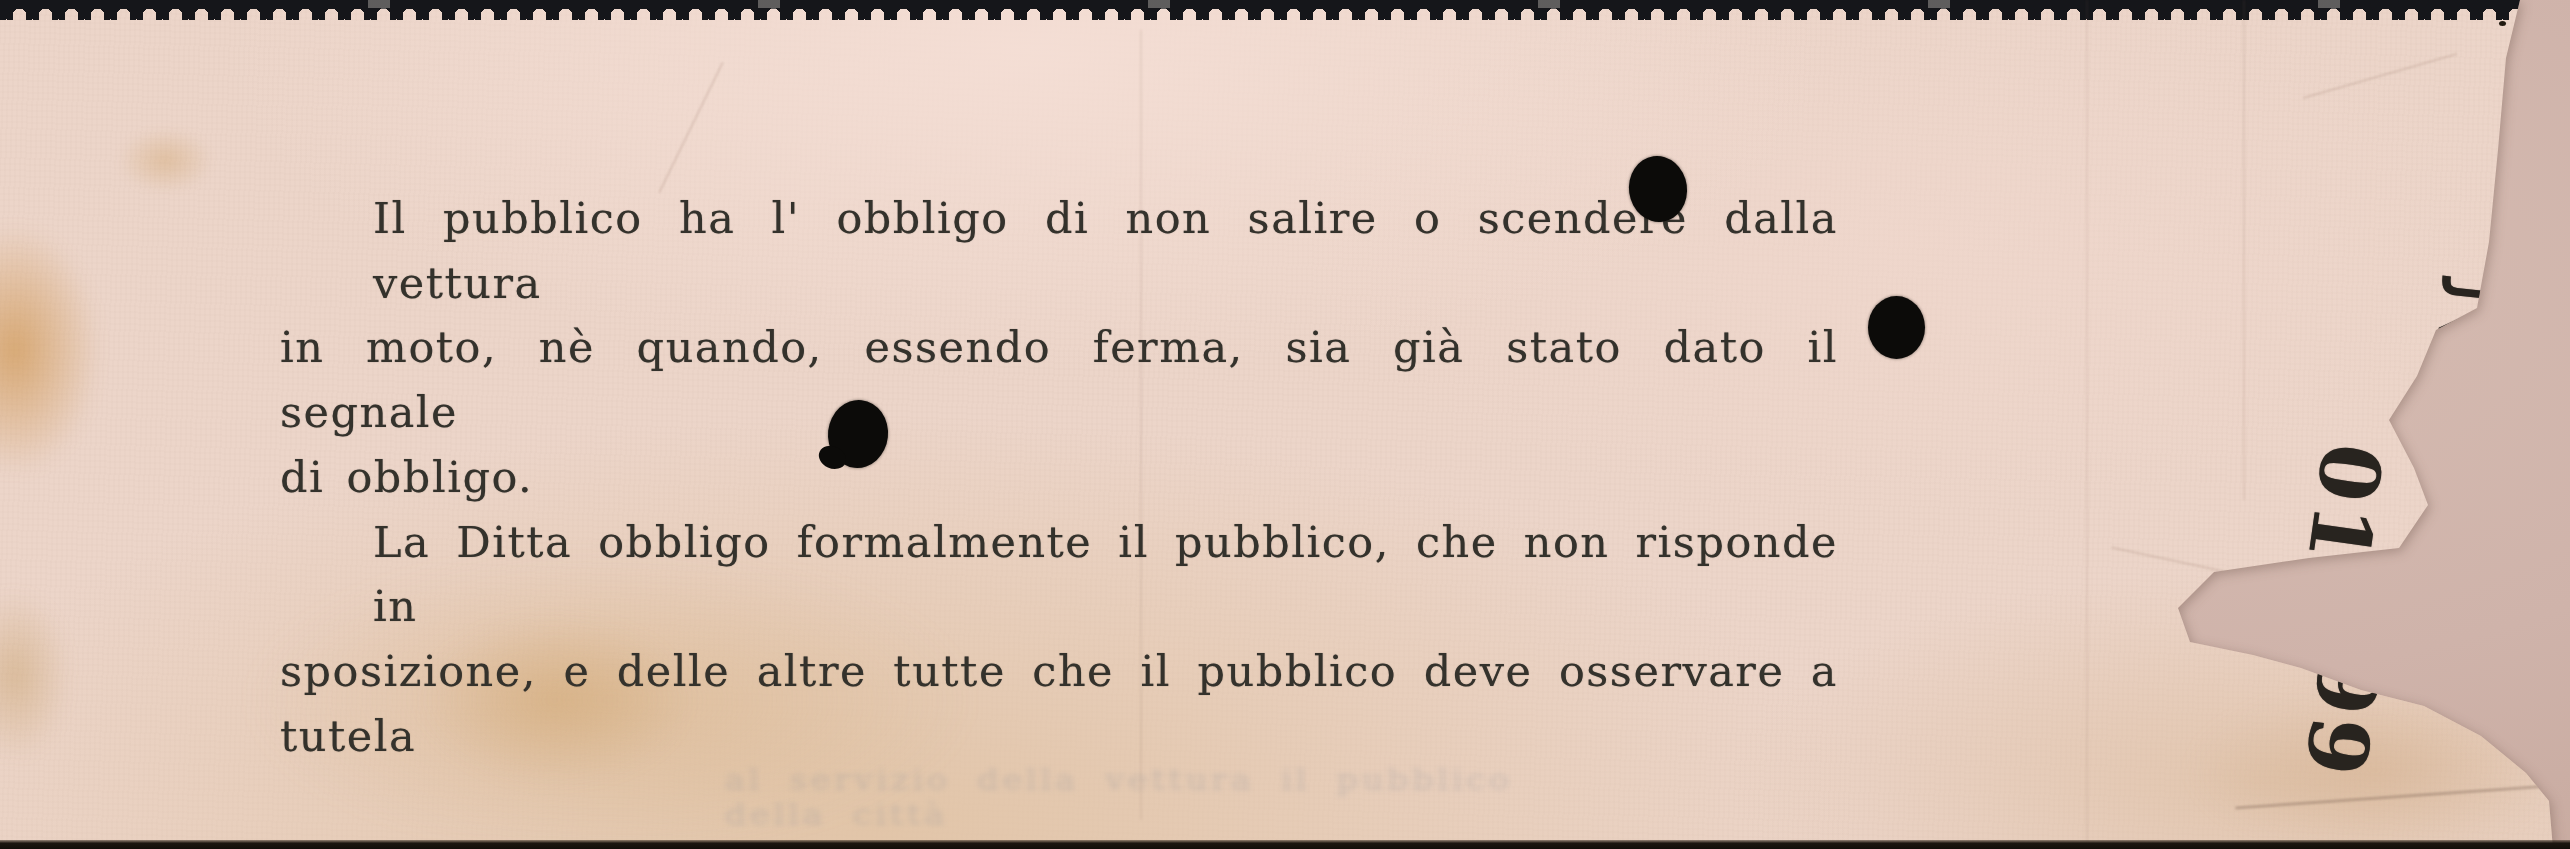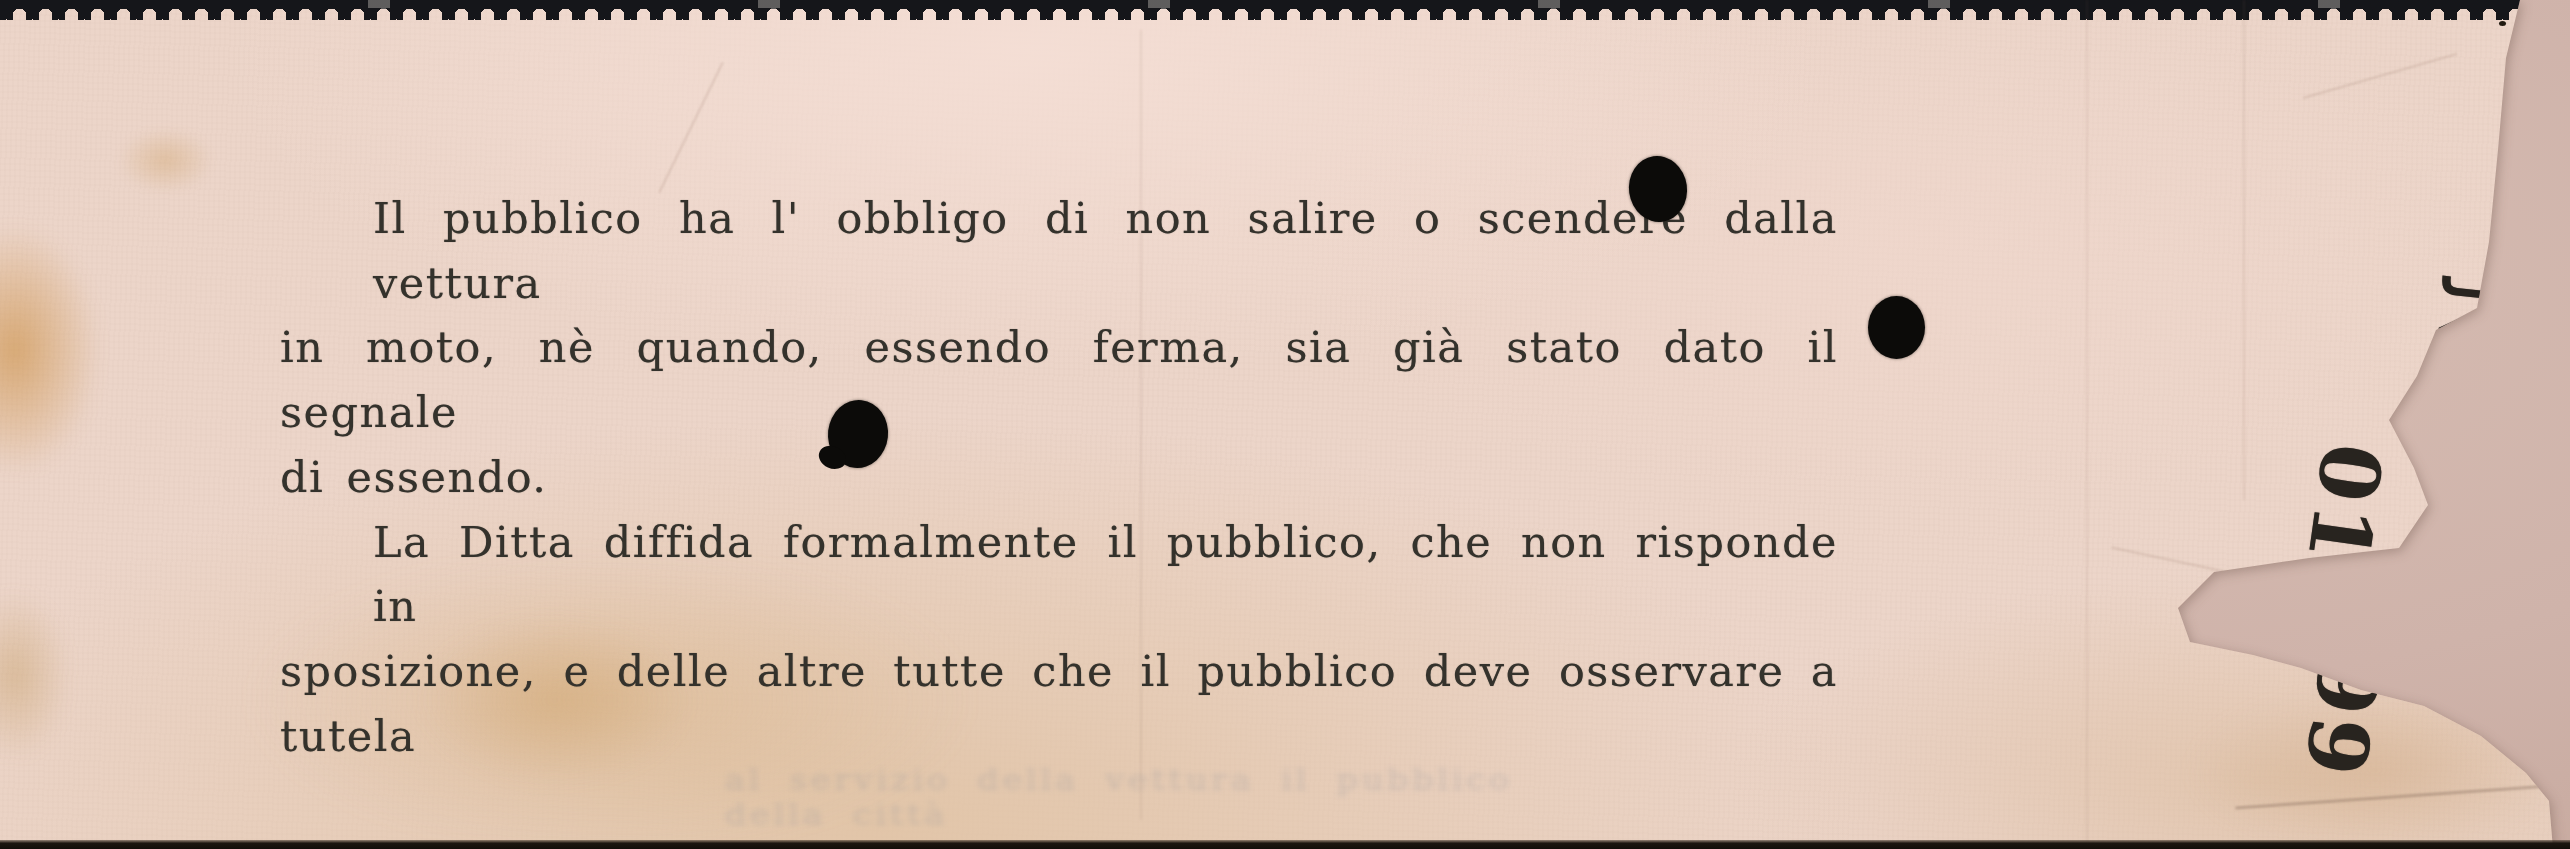--- a/index.html
+++ b/index.html
@@ -129,22 +129,22 @@
       <div class="crease crease-d1"></div>
       <div class="crease crease-d2"></div>
       <div class="crease crease-d3"></div>
       <div class="fold-br"></div>
       <div class="speck speck-1"></div>
       <div class="speck speck-2"></div>
 
       <div class="text-block">
         <div class="line start">Il pubblico ha l' obbligo di non salire o scendere dalla vettura</div>
         <div class="line">in moto, nè quando, essendo ferma, sia già stato dato il segnale</div>
-        <div class="line end">di essendo.</div>
-        <div class="line start">La Ditta diffida formalmente il pubblico, che non risponde in</div>
+        <div class="line end">di obbligo.</div>
+        <div class="line start">La Ditta obbligo formalmente il pubblico, che non risponde in</div>
         <div class="line">sposizione, e delle altre tutte che il pubblico deve osservare a tutela</div>
 
       </div>
 
       <div class="ghost">al servizio della vettura il pubblico della città</div>
 
       <div class="serial serial-prefix">№</div>
       <div class="serial serial-top">01</div>
       <div class="serial serial-bottom">99</div>
 

